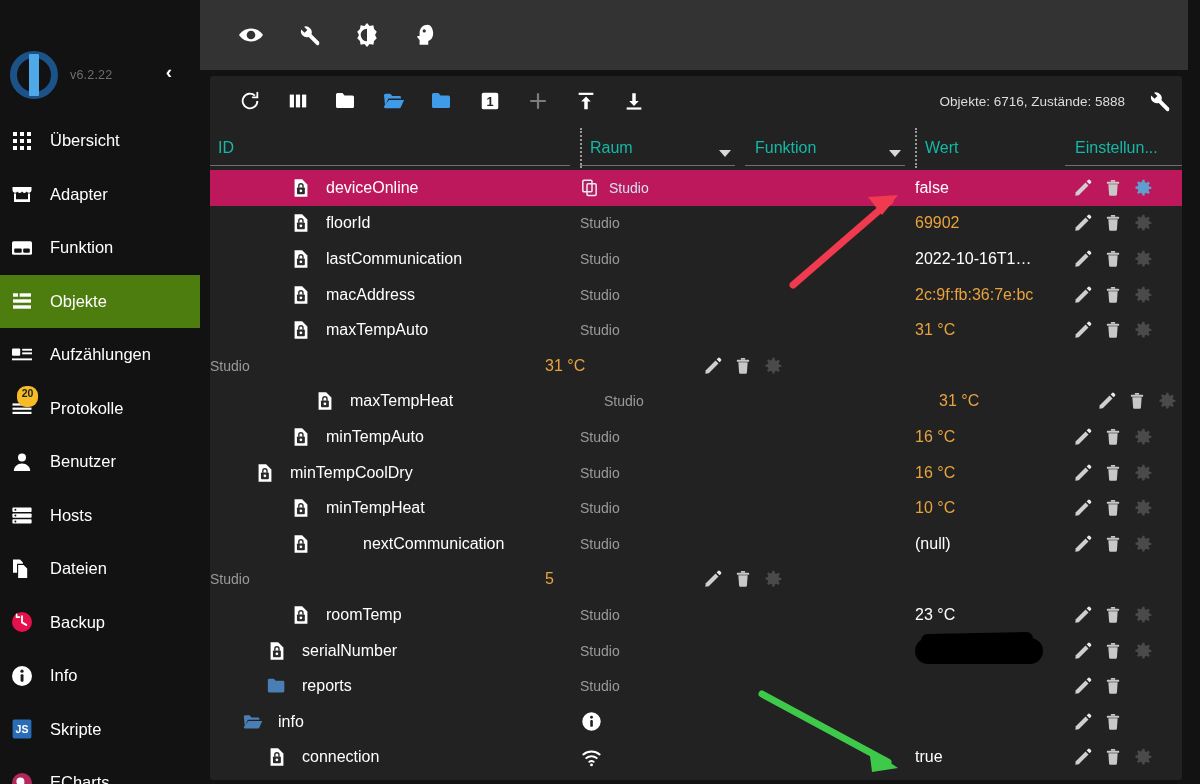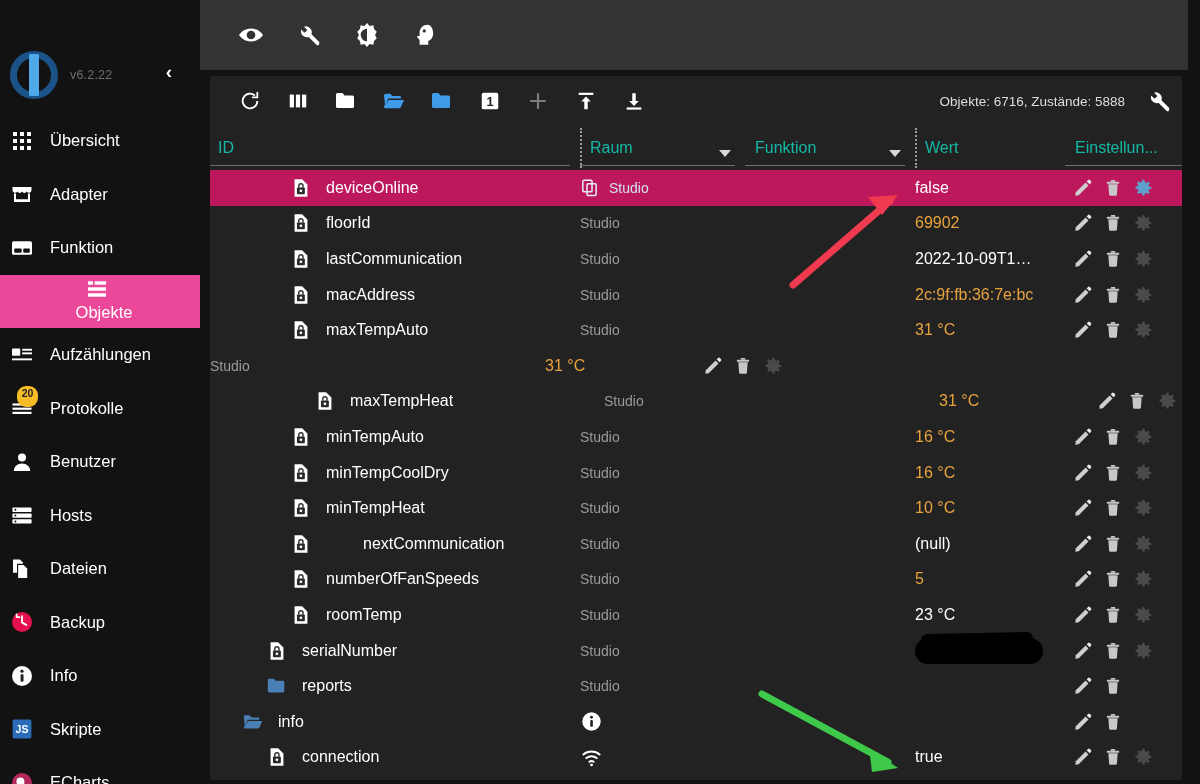--- a/index.html
+++ b/index.html
@@ -34,21 +34,21 @@
   .brand .collapse {
     position:absolute; right:28px; top:22px; color:#fff; font-size:19px;
     line-height:1; font-weight:700; cursor:pointer;
   }
 
   .navlist { padding-top: 4px; }
   .navitem {
     height: 53.5px; display:flex; align-items:center; padding-left:8px;
     color:#ffffff; font-size:16.5px; cursor:pointer; position:relative;
   }
-  .navitem.active { background:#ec4899;flex-direction:column; }
+  .navitem.active { background:#4d7c0f; }
   .navitem .nicon {
     width:28px; height:28px; flex:0 0 28px; margin-right:14px;
     display:flex; align-items:center; justify-content:center; position:relative;
   }
   .navitem .nlabel { white-space:nowrap; }
   .badge {
     position:absolute; top:-8px; left:9px;
     background:#f5bc25; color:#222; font-size:10.5px; font-weight:700;
     border-radius:9px; min-width:21px; height:21px; line-height:15px;
     text-align:center; padding:0 4px; z-index:2;
@@ -518,21 +518,21 @@
                   <path d="M9.6 11.6v-1.9a2.3 2.3 0 0 1 4.6 0v1.9" stroke="#2a2a2a" stroke-width="1.5" fill="none"></path>
                   <circle cx="11.9" cy="15" r="1.5" fill="#fff"></circle>
                 </svg>
               </span>
               <span class="tlabel">lastCommunication</span>
             </div>
             <div class="c-room">
               <span>Studio</span>
             </div>
             <div class="c-func"></div>
-            <div class="c-val"><span class="val-str">2022-10-09T1…</span></div>
+            <div class="c-val"><span class="val-str">2022-10-16T1…</span></div>
             <div class="c-act">
               <span class="ai">
                 <svg class="ic" width="20" height="20" viewBox="0 0 24 24">
                   <path d="M3.4 17.1L15.1 5.4l3.5 3.5L6.9 20.6l-4.2.7z" fill="#cfcfcf"></path>
                   <path d="M16.4 4.1l1.6-1.6a1.6 1.6 0 0 1 2.3 0l1.2 1.2a1.6 1.6 0 0 1 0 2.3l-1.6 1.6z" fill="#e8e8e8"></path>
                 </svg>
               </span>
               <span class="ai">
                 <svg class="ic" width="20" height="20" viewBox="0 0 24 24">
                   <path d="M6.4 7.6h11.2l-.9 12.3a1.5 1.5 0 0 1-1.5 1.4H8.8a1.5 1.5 0 0 1-1.5-1.4z" fill="#c8c8c8"></path>
@@ -720,67 +720,67 @@
                 </svg>
               </span>
               <span class="ai">
                 <svg class="ic" width="20" height="20" viewBox="0 0 24 24">
                   <path d="M12 8.2A3.8 3.8 0 1 0 12 15.8 3.8 3.8 0 0 0 12 8.2zm10 5.1v-2.6l-2.6-.4a7.6 7.6 0 0 0-.8-2l1.6-2.1-1.9-1.9-2.1 1.6a7.6 7.6 0 0 0-2-.8L13.8 2h-2.6l-.4 2.6a7.6 7.6 0 0 0-2 .8L6.7 3.8 4.8 5.7l1.6 2.1a7.6 7.6 0 0 0-.8 2L3 10.2v2.6l2.6.4a7.6 7.6 0 0 0 .8 2l-1.6 2.1 1.9 1.9 2.1-1.6a7.6 7.6 0 0 0 2 .8l.4 2.6h2.6l.4-2.6a7.6 7.6 0 0 0 2-.8l2.1 1.6 1.9-1.9-1.6-2.1a7.6 7.6 0 0 0 .8-2z" fill="#4a4a4a"></path>
                 </svg>
               </span>
             </div>
           </div>
           <div class="row">
+            <div class="c-id" style="padding-left: 44px;">
+              <span class="ticon">
+                <svg class="ic" width="22" height="22" viewBox="0 0 24 24">
+                  <path d="M5 2.4h8.2L19 8.1v13.5H5z" fill="#fff"></path>
+                  <rect x="7.6" y="11.4" width="8.6" height="7.4" rx="1" fill="#2a2a2a"></rect>
+                  <path d="M9.6 11.6v-1.9a2.3 2.3 0 0 1 4.6 0v1.9" stroke="#2a2a2a" stroke-width="1.5" fill="none"></path>
+                  <circle cx="11.9" cy="15" r="1.5" fill="#fff"></circle>
+                </svg>
+              </span>
+              <span class="tlabel">minTempCoolDry</span>
+            </div>
+            <div class="c-room">
+              <span>Studio</span>
+            </div>
+            <div class="c-func"></div>
+            <div class="c-val"><span class="val-num">16 °C</span></div>
+            <div class="c-act">
+              <span class="ai">
+                <svg class="ic" width="20" height="20" viewBox="0 0 24 24">
+                  <path d="M3.4 17.1L15.1 5.4l3.5 3.5L6.9 20.6l-4.2.7z" fill="#cfcfcf"></path>
+                  <path d="M16.4 4.1l1.6-1.6a1.6 1.6 0 0 1 2.3 0l1.2 1.2a1.6 1.6 0 0 1 0 2.3l-1.6 1.6z" fill="#e8e8e8"></path>
+                </svg>
+              </span>
+              <span class="ai">
+                <svg class="ic" width="20" height="20" viewBox="0 0 24 24">
+                  <path d="M6.4 7.6h11.2l-.9 12.3a1.5 1.5 0 0 1-1.5 1.4H8.8a1.5 1.5 0 0 1-1.5-1.4z" fill="#c8c8c8"></path>
+                  <rect x="4.6" y="4.6" width="14.8" height="2.3" rx=".7" fill="#c8c8c8"></rect>
+                  <rect x="9.4" y="2.4" width="5.2" height="2" rx=".6" fill="#c8c8c8"></rect>
+                </svg>
+              </span>
+              <span class="ai">
+                <svg class="ic" width="20" height="20" viewBox="0 0 24 24">
+                  <path d="M12 8.2A3.8 3.8 0 1 0 12 15.8 3.8 3.8 0 0 0 12 8.2zm10 5.1v-2.6l-2.6-.4a7.6 7.6 0 0 0-.8-2l1.6-2.1-1.9-1.9-2.1 1.6a7.6 7.6 0 0 0-2-.8L13.8 2h-2.6l-.4 2.6a7.6 7.6 0 0 0-2 .8L6.7 3.8 4.8 5.7l1.6 2.1a7.6 7.6 0 0 0-.8 2L3 10.2v2.6l2.6.4a7.6 7.6 0 0 0 .8 2l-1.6 2.1 1.9 1.9 2.1-1.6a7.6 7.6 0 0 0 2 .8l.4 2.6h2.6l.4-2.6a7.6 7.6 0 0 0 2-.8l2.1 1.6 1.9-1.9-1.6-2.1a7.6 7.6 0 0 0 .8-2z" fill="#4a4a4a"></path>
+                </svg>
+              </span>
+            </div>
+          </div>
+          <div class="row">
             <div class="c-id" style="padding-left: 80px;">
               <span class="ticon">
                 <svg class="ic" width="22" height="22" viewBox="0 0 24 24">
                   <path d="M5 2.4h8.2L19 8.1v13.5H5z" fill="#fff"></path>
                   <rect x="7.6" y="11.4" width="8.6" height="7.4" rx="1" fill="#2a2a2a"></rect>
                   <path d="M9.6 11.6v-1.9a2.3 2.3 0 0 1 4.6 0v1.9" stroke="#2a2a2a" stroke-width="1.5" fill="none"></path>
                   <circle cx="11.9" cy="15" r="1.5" fill="#fff"></circle>
                 </svg>
               </span>
-              <span class="tlabel">minTempCoolDry</span>
-            </div>
-            <div class="c-room">
-              <span>Studio</span>
-            </div>
-            <div class="c-func"></div>
-            <div class="c-val"><span class="val-num">16 °C</span></div>
-            <div class="c-act">
-              <span class="ai">
-                <svg class="ic" width="20" height="20" viewBox="0 0 24 24">
-                  <path d="M3.4 17.1L15.1 5.4l3.5 3.5L6.9 20.6l-4.2.7z" fill="#cfcfcf"></path>
-                  <path d="M16.4 4.1l1.6-1.6a1.6 1.6 0 0 1 2.3 0l1.2 1.2a1.6 1.6 0 0 1 0 2.3l-1.6 1.6z" fill="#e8e8e8"></path>
-                </svg>
-              </span>
-              <span class="ai">
-                <svg class="ic" width="20" height="20" viewBox="0 0 24 24">
-                  <path d="M6.4 7.6h11.2l-.9 12.3a1.5 1.5 0 0 1-1.5 1.4H8.8a1.5 1.5 0 0 1-1.5-1.4z" fill="#c8c8c8"></path>
-                  <rect x="4.6" y="4.6" width="14.8" height="2.3" rx=".7" fill="#c8c8c8"></rect>
-                  <rect x="9.4" y="2.4" width="5.2" height="2" rx=".6" fill="#c8c8c8"></rect>
-                </svg>
-              </span>
-              <span class="ai">
-                <svg class="ic" width="20" height="20" viewBox="0 0 24 24">
-                  <path d="M12 8.2A3.8 3.8 0 1 0 12 15.8 3.8 3.8 0 0 0 12 8.2zm10 5.1v-2.6l-2.6-.4a7.6 7.6 0 0 0-.8-2l1.6-2.1-1.9-1.9-2.1 1.6a7.6 7.6 0 0 0-2-.8L13.8 2h-2.6l-.4 2.6a7.6 7.6 0 0 0-2 .8L6.7 3.8 4.8 5.7l1.6 2.1a7.6 7.6 0 0 0-.8 2L3 10.2v2.6l2.6.4a7.6 7.6 0 0 0 .8 2l-1.6 2.1 1.9 1.9 2.1-1.6a7.6 7.6 0 0 0 2 .8l.4 2.6h2.6l.4-2.6a7.6 7.6 0 0 0 2-.8l2.1 1.6 1.9-1.9-1.6-2.1a7.6 7.6 0 0 0 .8-2z" fill="#4a4a4a"></path>
-                </svg>
-              </span>
-            </div>
-          </div>
-          <div class="row">
-            <div class="c-id" style="padding-left: 80px;">
-              <span class="ticon">
-                <svg class="ic" width="22" height="22" viewBox="0 0 24 24">
-                  <path d="M5 2.4h8.2L19 8.1v13.5H5z" fill="#fff"></path>
-                  <rect x="7.6" y="11.4" width="8.6" height="7.4" rx="1" fill="#2a2a2a"></rect>
-                  <path d="M9.6 11.6v-1.9a2.3 2.3 0 0 1 4.6 0v1.9" stroke="#2a2a2a" stroke-width="1.5" fill="none"></path>
-                  <circle cx="11.9" cy="15" r="1.5" fill="#fff"></circle>
-                </svg>
-              </span>
               <span class="tlabel">minTempHeat</span>
             </div>
             <div class="c-room">
               <span>Studio</span>
             </div>
             <div class="c-func"></div>
             <div class="c-val"><span class="val-num">10 °C</span></div>
             <div class="c-act">
               <span class="ai">
                 <svg class="ic" width="20" height="20" viewBox="0 0 24 24">
@@ -834,31 +834,20 @@
                 </svg>
               </span>
               <span class="ai">
                 <svg class="ic" width="20" height="20" viewBox="0 0 24 24">
                   <path d="M12 8.2A3.8 3.8 0 1 0 12 15.8 3.8 3.8 0 0 0 12 8.2zm10 5.1v-2.6l-2.6-.4a7.6 7.6 0 0 0-.8-2l1.6-2.1-1.9-1.9-2.1 1.6a7.6 7.6 0 0 0-2-.8L13.8 2h-2.6l-.4 2.6a7.6 7.6 0 0 0-2 .8L6.7 3.8 4.8 5.7l1.6 2.1a7.6 7.6 0 0 0-.8 2L3 10.2v2.6l2.6.4a7.6 7.6 0 0 0 .8 2l-1.6 2.1 1.9 1.9 2.1-1.6a7.6 7.6 0 0 0 2 .8l.4 2.6h2.6l.4-2.6a7.6 7.6 0 0 0 2-.8l2.1 1.6 1.9-1.9-1.6-2.1a7.6 7.6 0 0 0 .8-2z" fill="#4a4a4a"></path>
                 </svg>
               </span>
             </div>
           </div>
           <div class="row">
-            <div class="c-id" style="padding-left: 80px;">
-              <span class="ticon">
-                <svg class="ic" width="22" height="22" viewBox="0 0 24 24">
-                  <path d="M5 2.4h8.2L19 8.1v13.5H5z" fill="#fff"></path>
-                  <rect x="7.6" y="11.4" width="8.6" height="7.4" rx="1" fill="#2a2a2a"></rect>
-                  <path d="M9.6 11.6v-1.9a2.3 2.3 0 0 1 4.6 0v1.9" stroke="#2a2a2a" stroke-width="1.5" fill="none"></path>
-                  <circle cx="11.9" cy="15" r="1.5" fill="#fff"></circle>
-                </svg>
-              </span>
-              <span class="tlabel">numberOfFanSpeeds</span>
-            </div>
             <div class="c-room">
               <span>Studio</span>
             </div>
             <div class="c-func"></div>
             <div class="c-val"><span class="val-num">5</span></div>
             <div class="c-act">
               <span class="ai">
                 <svg class="ic" width="20" height="20" viewBox="0 0 24 24">
                   <path d="M3.4 17.1L15.1 5.4l3.5 3.5L6.9 20.6l-4.2.7z" fill="#cfcfcf"></path>
                   <path d="M16.4 4.1l1.6-1.6a1.6 1.6 0 0 1 2.3 0l1.2 1.2a1.6 1.6 0 0 1 0 2.3l-1.6 1.6z" fill="#e8e8e8"></path>

